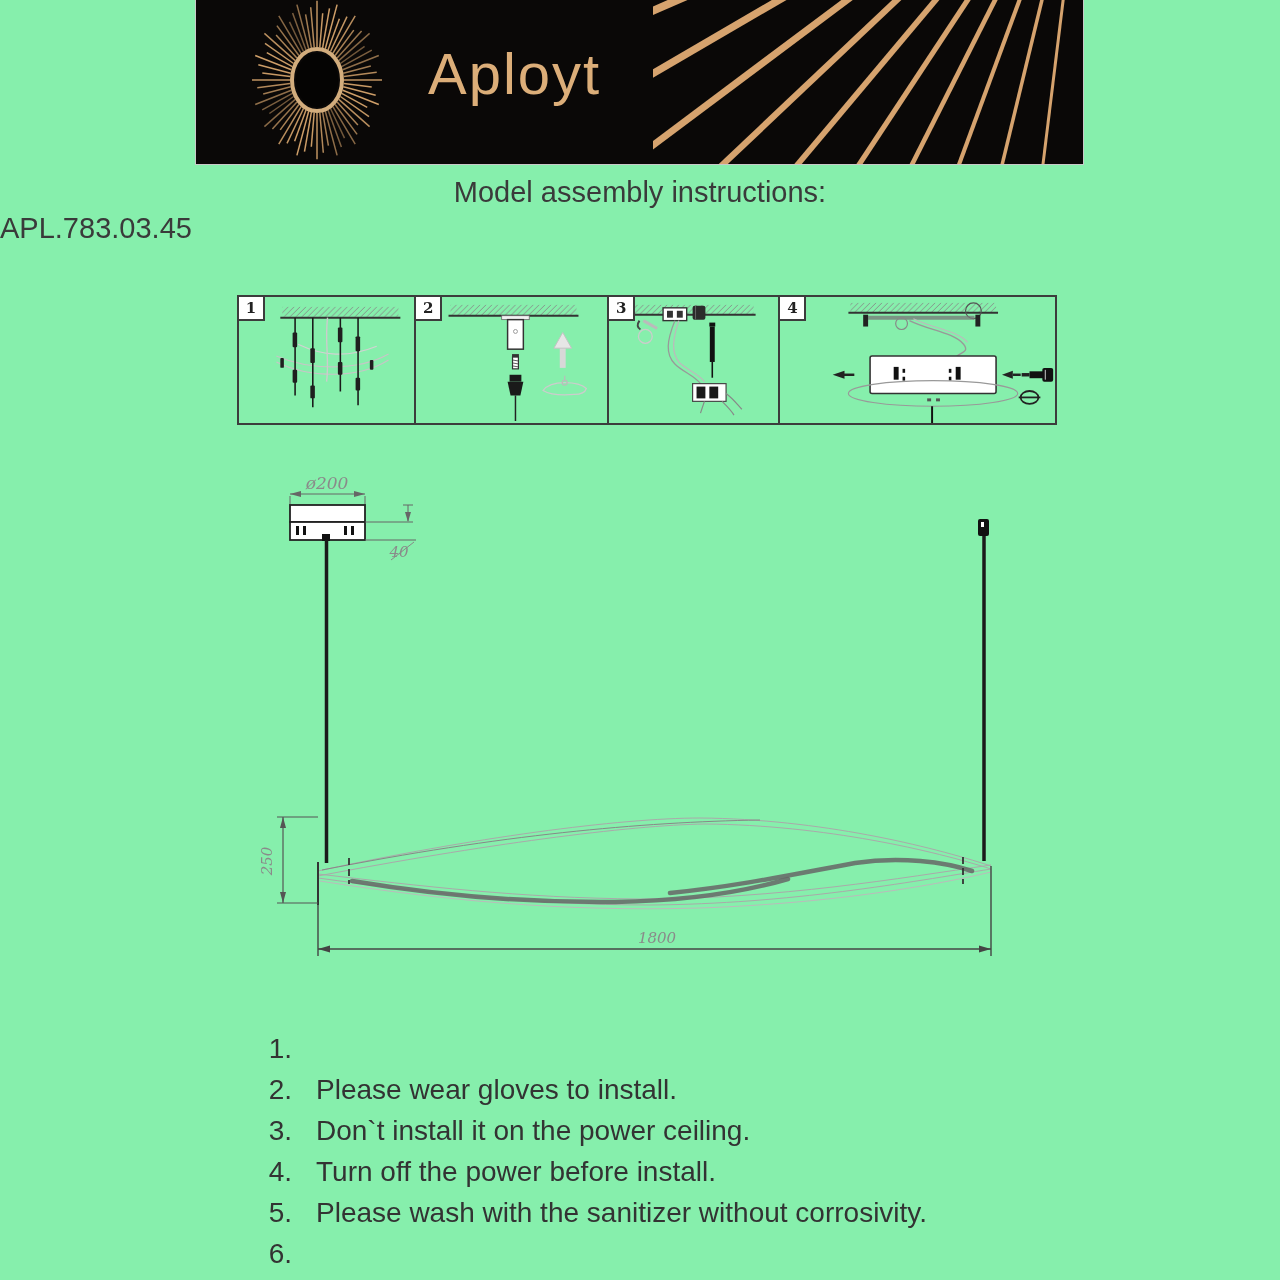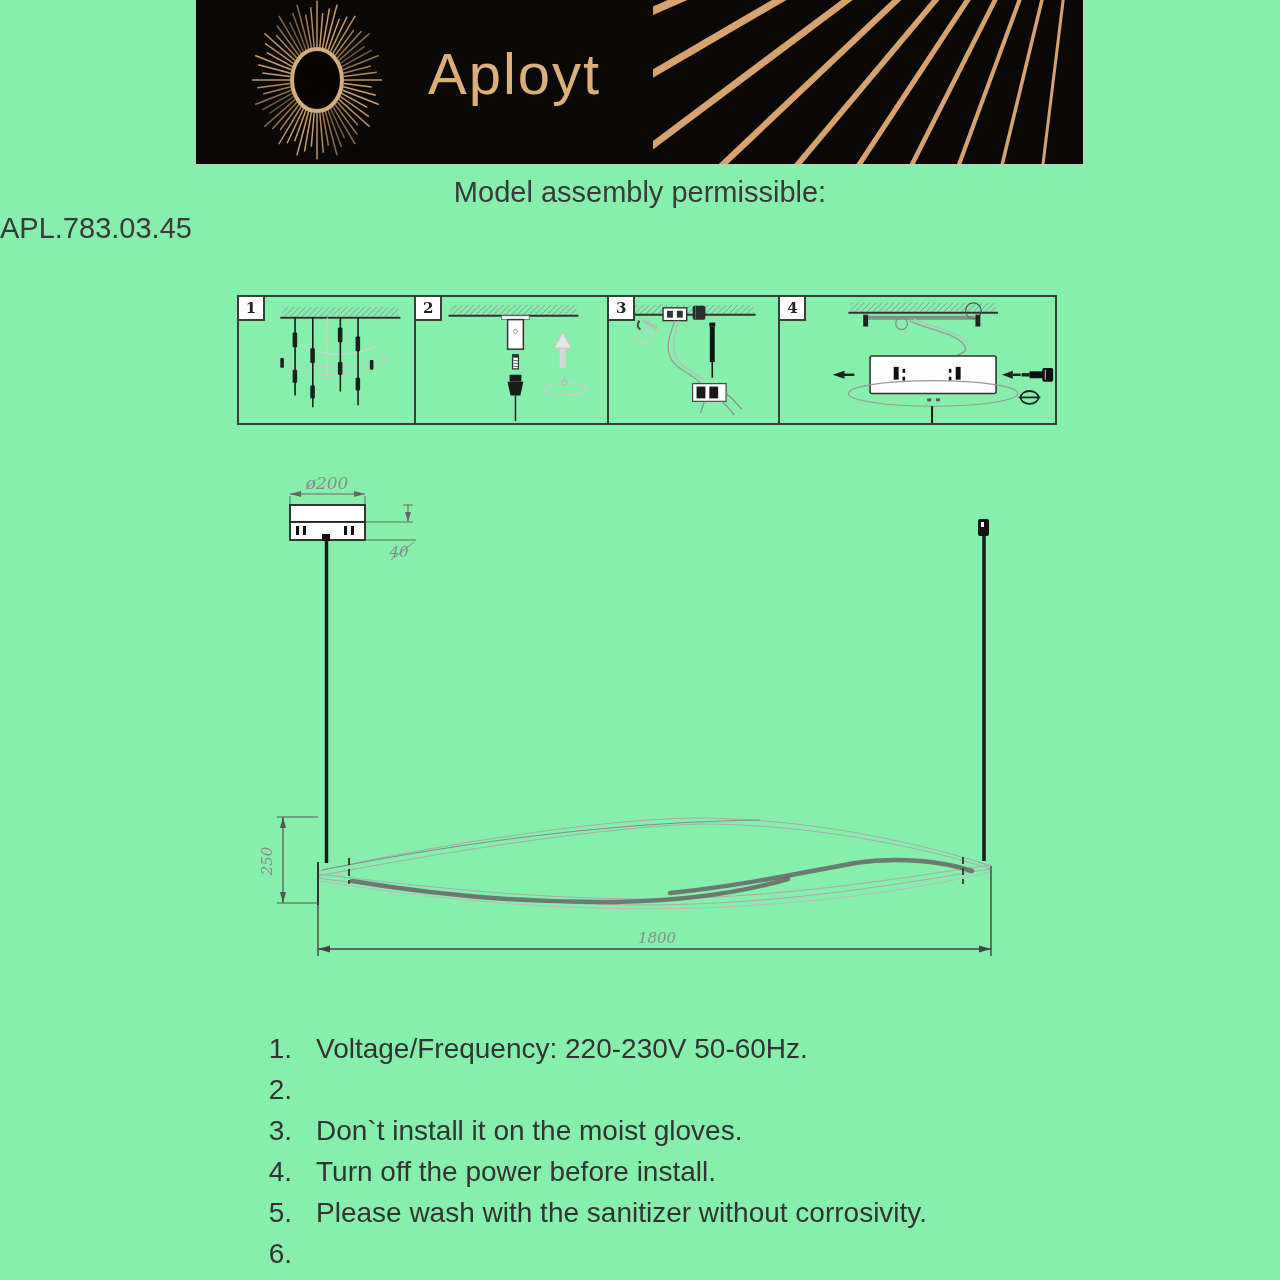--- a/index.html
+++ b/index.html
@@ -117,21 +117,21 @@
           <line x1="432" y1="-178" x2="-19.4" y2="506.6" stroke="#d6a36e" stroke-width="5.20"></line>
           <line x1="432" y1="-178" x2="-95.1" y2="450.2" stroke="#d6a36e" stroke-width="5.75"></line>
           <line x1="432" y1="-178" x2="-163.8" y2="385.4" stroke="#d6a36e" stroke-width="6.30"></line>
           <line x1="432" y1="-178" x2="-224.6" y2="313.2" stroke="#d6a36e" stroke-width="6.85"></line>
           <line x1="432" y1="-178" x2="-276.7" y2="234.5" stroke="#d6a36e" stroke-width="7.40"></line>
           <line x1="432" y1="-178" x2="-319.4" y2="150.3" stroke="#d6a36e" stroke-width="7.95"></line>
         </g>
     </svg>
   </header>
 
-  <div class="title1">Model assembly permissible:</div>
+  <div class="title1">Model assembly instructions:</div>
   <div class="title2">APL.783.03.45</div>
 
   <section class="steps">
 
     <div class="panel" style="width:178px">
       <div class="num">1</div>
       <svg viewBox="0 0 178 128">
         <defs>
             <pattern id="p1h" width="6" height="6" patternUnits="userSpaceOnUse">
               <path d="M0,6 L6,0" stroke="#888" stroke-width="0.9"></path>
@@ -322,28 +322,28 @@
     <line x1="991" y1="866" x2="991" y2="956" stroke="#444" stroke-width="1.4"></line>
     <line x1="318" y1="949" x2="991" y2="949" stroke="#444" stroke-width="1.4"></line>
     <polygon points="318,949 330,945.5 330,952.5" fill="#444"></polygon>
     <polygon points="991,949 979,945.5 979,952.5" fill="#444"></polygon>
     <text class="dim" x="657" y="943" text-anchor="middle" style="font-size:15px">1800</text>
   </svg>
 
   <div class="notes">
     <div class="note-row">
       <span class="n">1.</span>
-      <span class="t">Voltage/Frequency: 220-230V 50-60Hz.</span>
     </div>
     <div class="note-row">
       <span class="n">2.</span>
+      <span class="t">Please wear gloves to install.</span>
     </div>
     <div class="note-row">
       <span class="n">3.</span>
-      <span class="t">Don`t install it on the moist gloves.</span>
+      <span class="t">Don`t install it on the power ceiling.</span>
     </div>
     <div class="note-row">
       <span class="n">4.</span>
       <span class="t">Turn off the power before install.</span>
     </div>
     <div class="note-row">
       <span class="n">5.</span>
       <span class="t">Please wash with the sanitizer without corrosivity.</span>
     </div>
     <div class="note-row">

